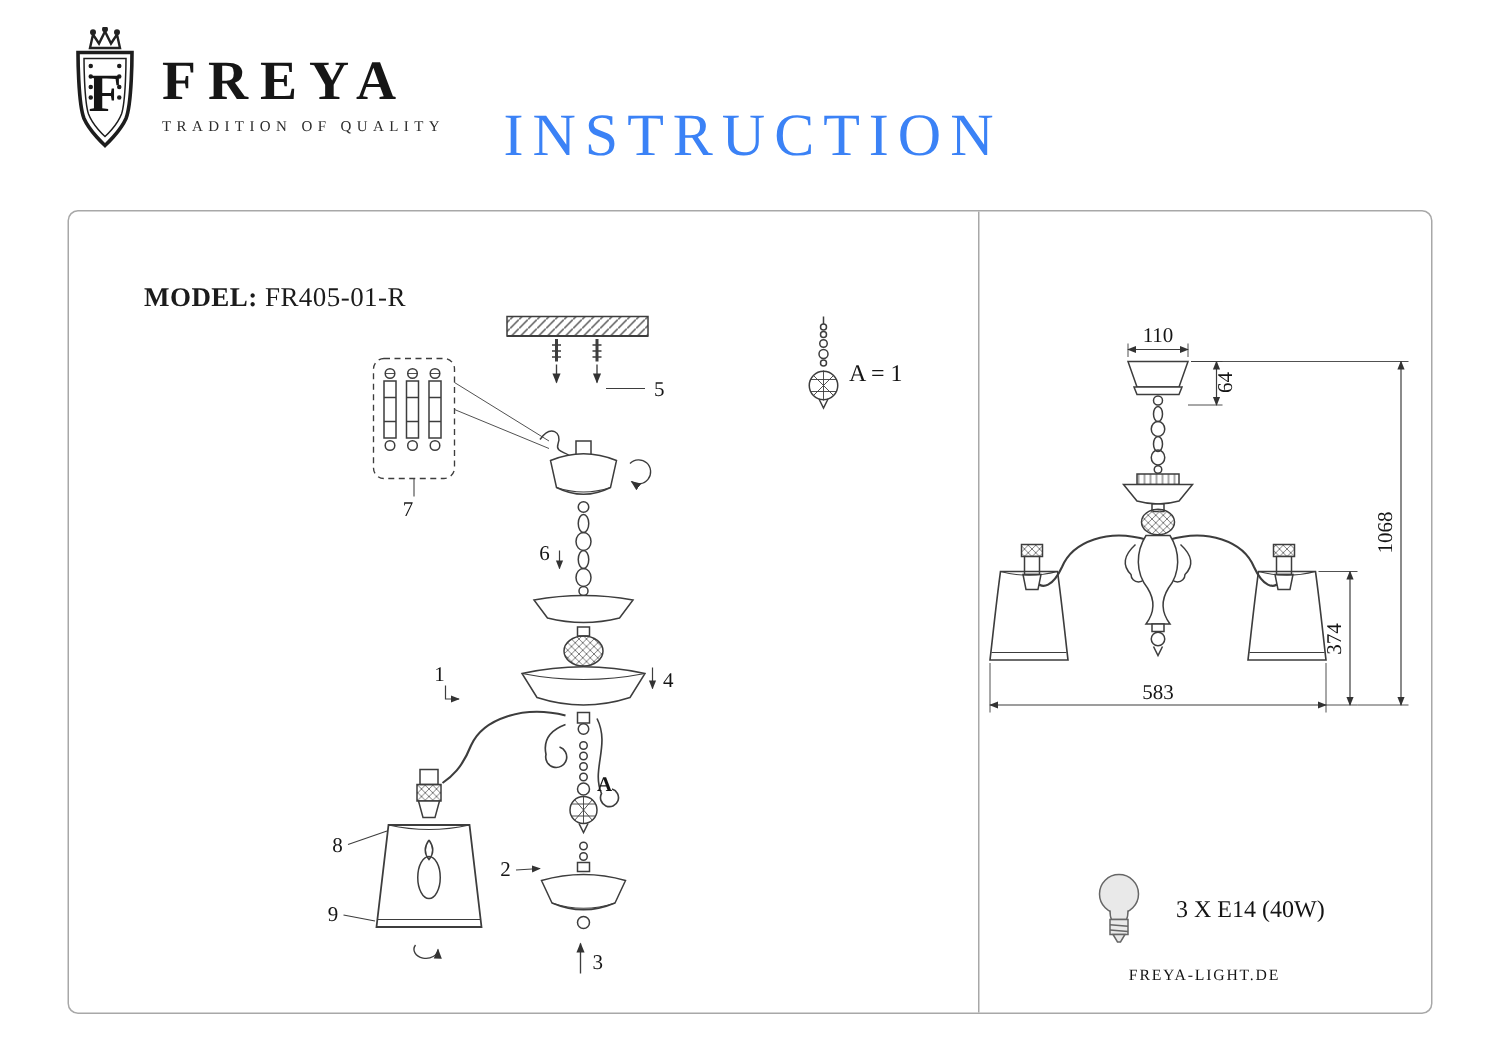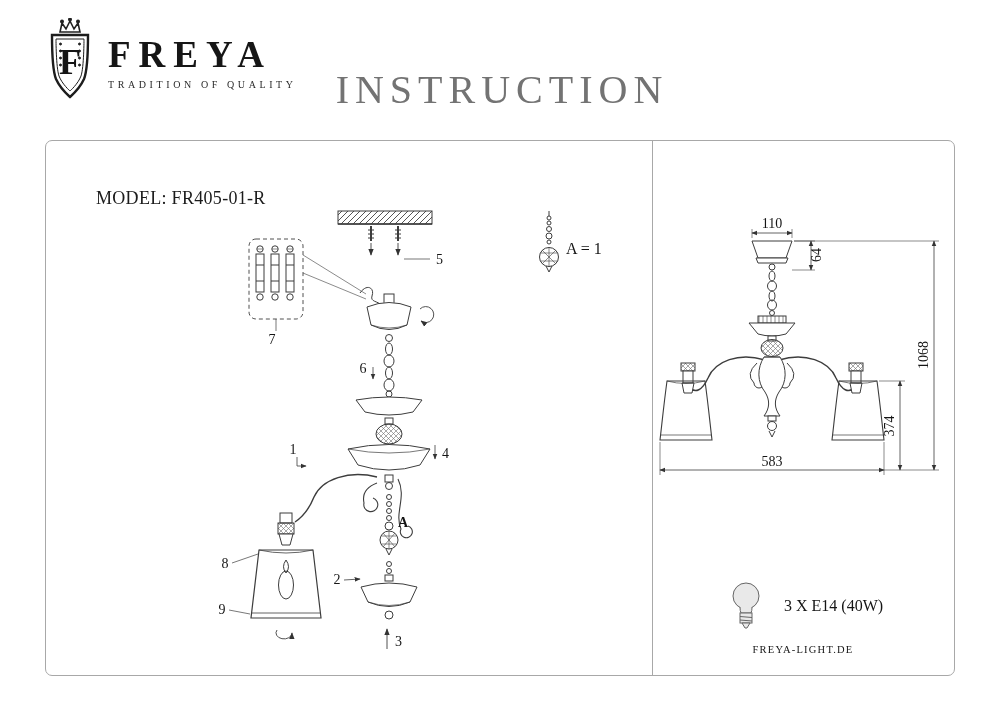--- a/index.html
+++ b/index.html
@@ -4,27 +4,27 @@
 <style>
   html,body{margin:0;padding:0;background:#fff;}
   .page{position:relative;width:1000px;height:706px;background:#fff;overflow:hidden;
         font-family:"Liberation Serif",serif;color:#1b1b1b;}
   
   .logo-shield{position:absolute;left:42px;top:18px;}
   .brand-text{position:absolute;left:108px;top:36px;}
   .brand-name{font-size:37px;letter-spacing:8px;font-weight:600;color:#161616;line-height:1;}
   .brand-tagline{font-size:10px;letter-spacing:3.6px;color:#2b2b2b;margin-top:6px;}
   .doc-title{position:absolute;left:4px;right:0;top:66px;text-align:center;
-             font-size:40px;letter-spacing:6px;color:#737373;font-weight:400;}
+             font-size:40px;letter-spacing:6px;color:#3b82f6;font-weight:400;}
   
   .frame{position:absolute;left:45px;top:140px;width:908px;height:534px;
          border:1px solid #a8a8a8;border-radius:7px;}
   .divider{position:absolute;left:606px;top:0;bottom:0;width:1px;background:#a8a8a8;}
   .model-block{position:absolute;left:50px;top:44px;font-size:18px;line-height:27px;letter-spacing:.3px;}
-  .model-label{font-weight:normal;margin-top:32px;}
+  .model-label{font-weight:bold;margin-top:32px;}
   .diagram{position:absolute;top:0;}
   .left-svg{left:0;}
   .right-svg{left:607px;}
   svg text{font-family:"Liberation Serif",serif;fill:#151515;}
   .plabel{font-size:14px;}
   .dlabel{font-size:14px;}
   .note{font-size:16px;}
   .bulbspec{font-size:16px;}
   .site{font-size:10.5px;letter-spacing:1.2px;}
   .Albl{font-size:14px;font-weight:bold;}

